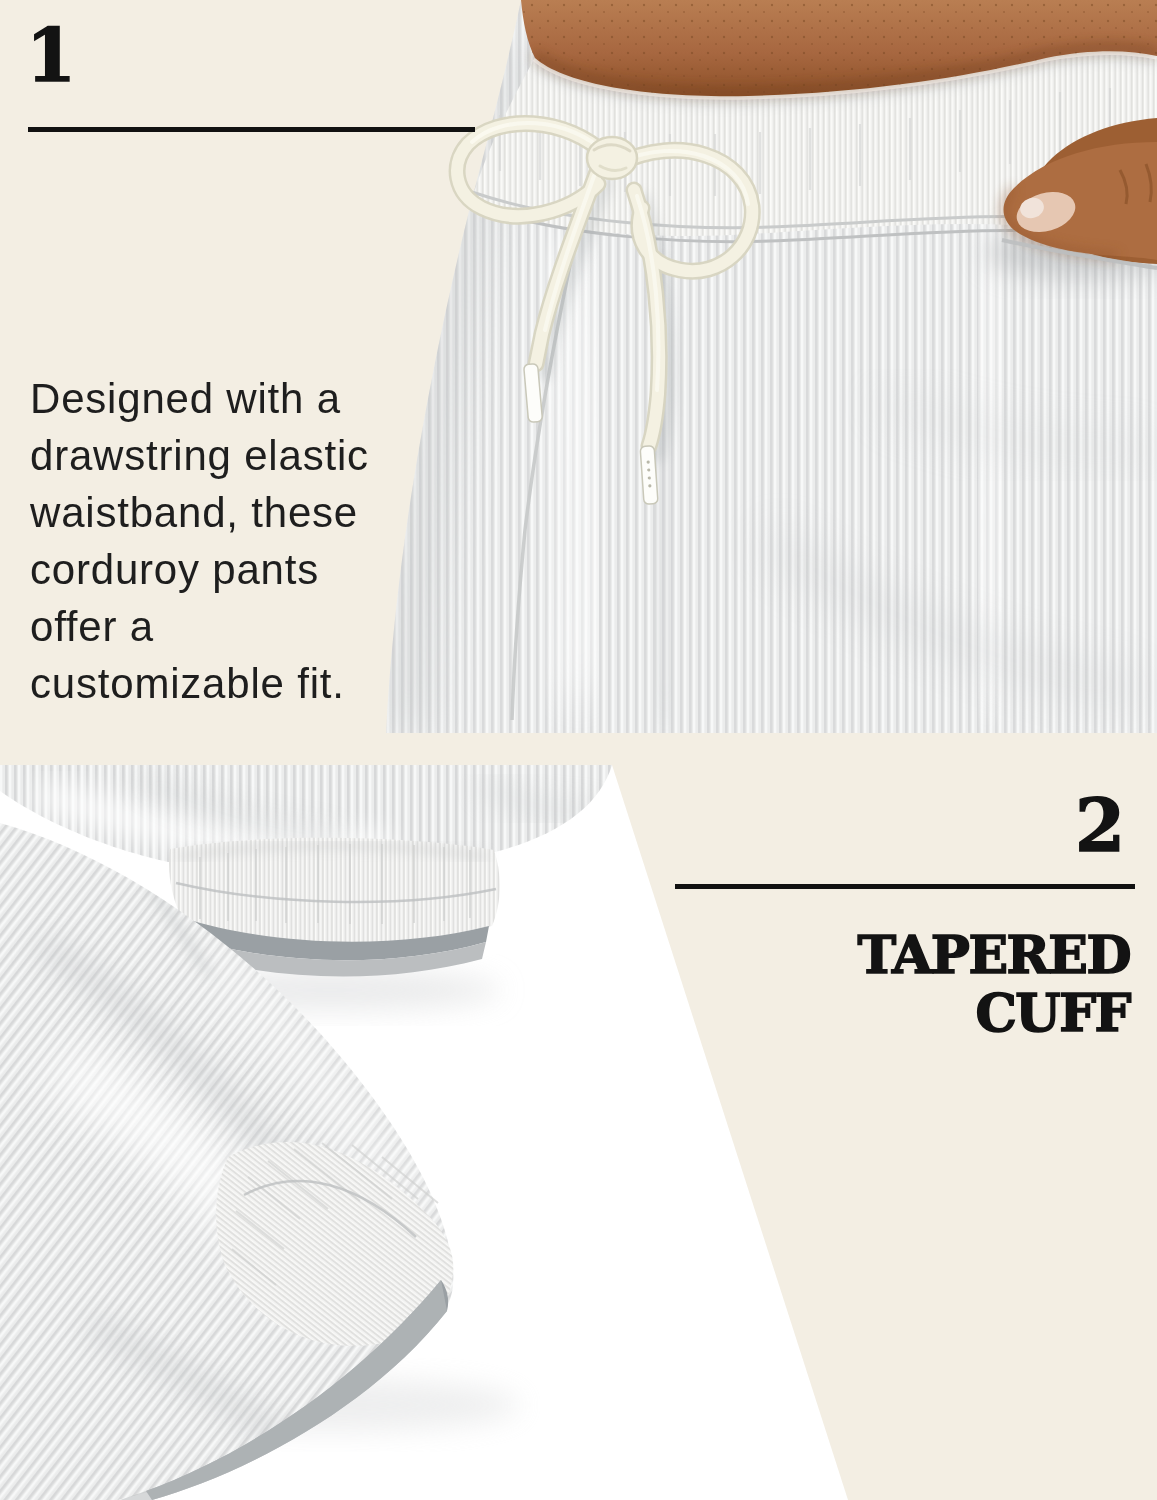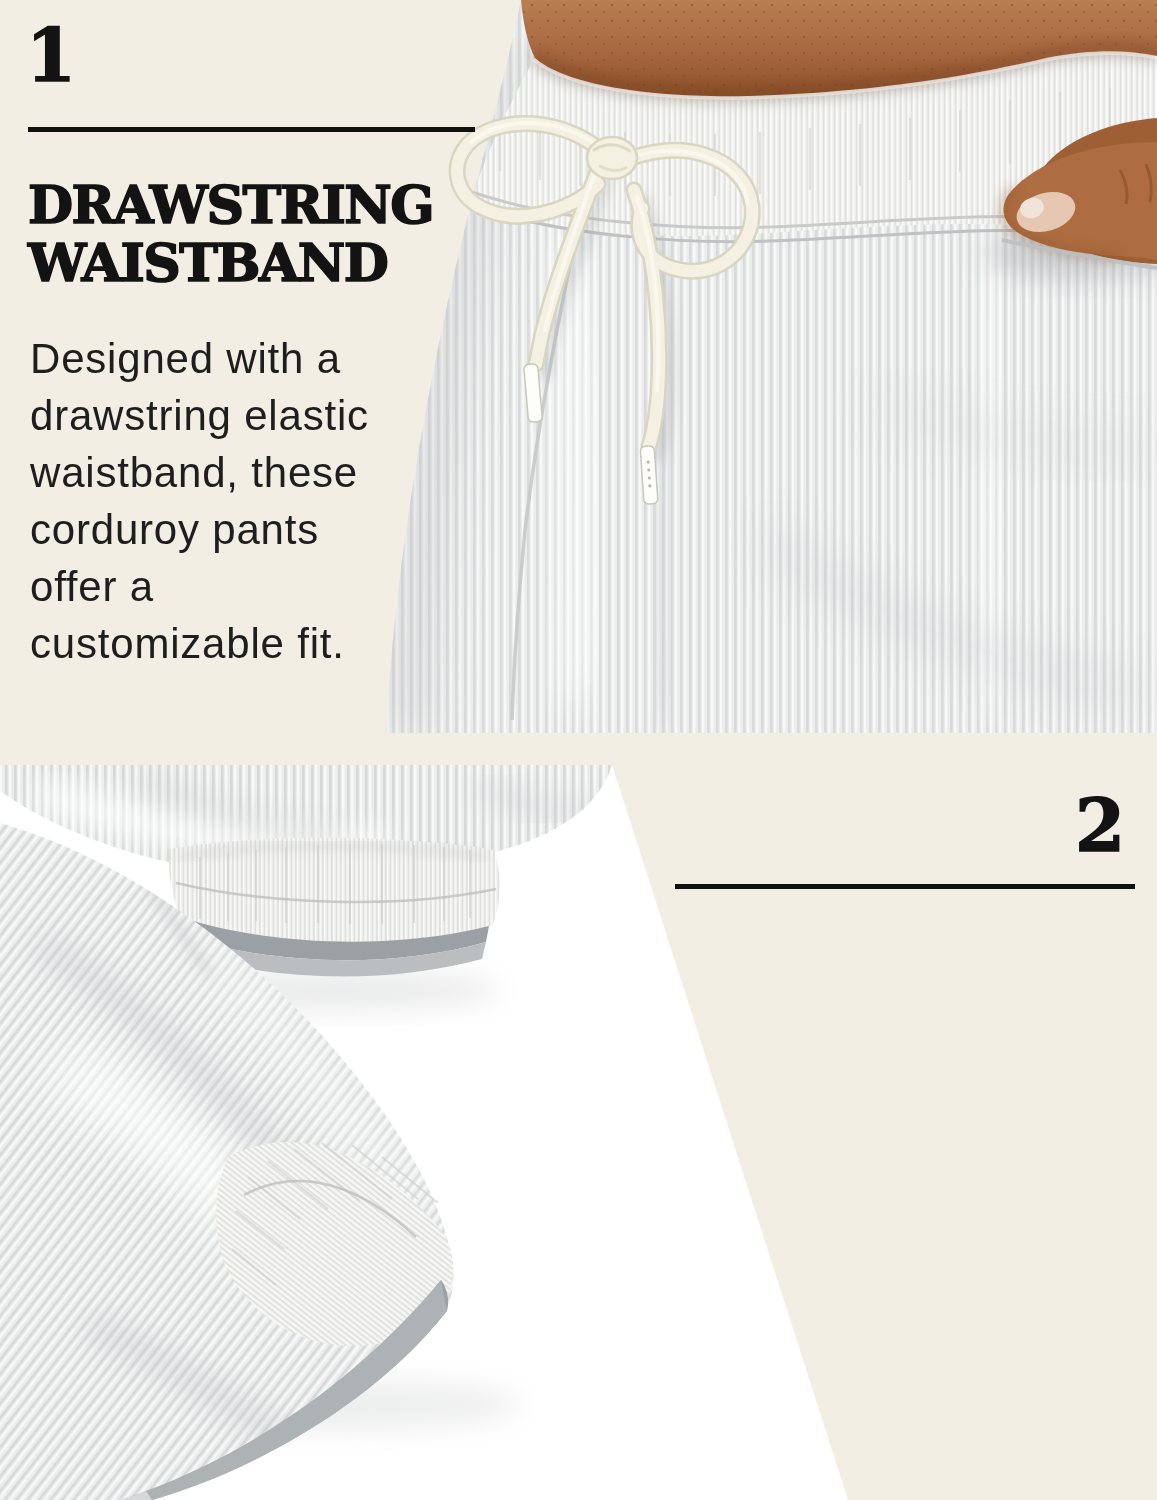--- a/index.html
+++ b/index.html
@@ -14,21 +14,21 @@
     -webkit-text-stroke:1.5px #131313;
   }
   .rule{position:absolute;height:5px;background:#111;}
   .heading{
     position:absolute;font-family:"DejaVu Serif",serif;font-weight:700;
     font-size:52px;line-height:58px;letter-spacing:-1.5px;color:#131313;
     white-space:pre-line;-webkit-text-stroke:1.6px #131313;
   }
   .body-text{
     position:absolute;font-size:42px;line-height:57px;letter-spacing:0.8px;
-    color:#1e1e1e;white-space:pre-line;font-weight:400;
+    color:#1e1e1e;white-space:pre-line;font-weight:400;margin-top:40px;
   }
   .align-right{text-align:right;}
 </style>
 </head>
 <body>
 
 <div class="canvas">
 
   <svg class="photo" style="left:0;top:0" width="1157" height="733" viewBox="0 0 1157 733" role="img" aria-label="Close-up of white corduroy pants with drawstring elastic waistband, model's hand tucked in pocket">
     <defs>
@@ -246,25 +246,25 @@
       <path d="M236,446 l48,38"></path>
         <path d="M232,484 l44,36"></path>
     </g>
     <path d="M244,430 C300,400 360,420 416,472" stroke="#bdbfc0" stroke-width="2.5" fill="none" opacity="0.8"></path>
     <path d="M146,726 C260,684 366,606 441,515 C447,524 450,534 447,546 C368,646 240,710 152,735 Z" fill="#9aa0a4"></path>
     <path d="M441,515 C366,606 260,684 146,726 L120,735 L152,735 C240,710 368,646 447,546 Z" fill="#bbbec0" opacity="0.6"></path>
   </svg>
 
   <div class="num" style="left:26px;top:20px">1</div>
   <div class="rule" style="left:28px;top:127px;width:447px"></div>
-  <div class="heading" style="left:28px;top:176px;width:470px">DRAWSTRING
-WAISTBAND</div>
   <div class="body-text" style="left:30px;top:330px;width:440px">Designed with a
 drawstring elastic
 waistband, these
 corduroy pants
 offer a
 customizable fit.</div>
 
   <div class="num align-right" style="right:30px;top:790px">2</div>
   <div class="rule" style="right:22px;top:884px;width:460px"></div>
+  <div class="heading align-right" style="right:27px;top:926px;width:470px">TAPERED
+CUFF</div>
 
 </div>
 
 </body></html>

